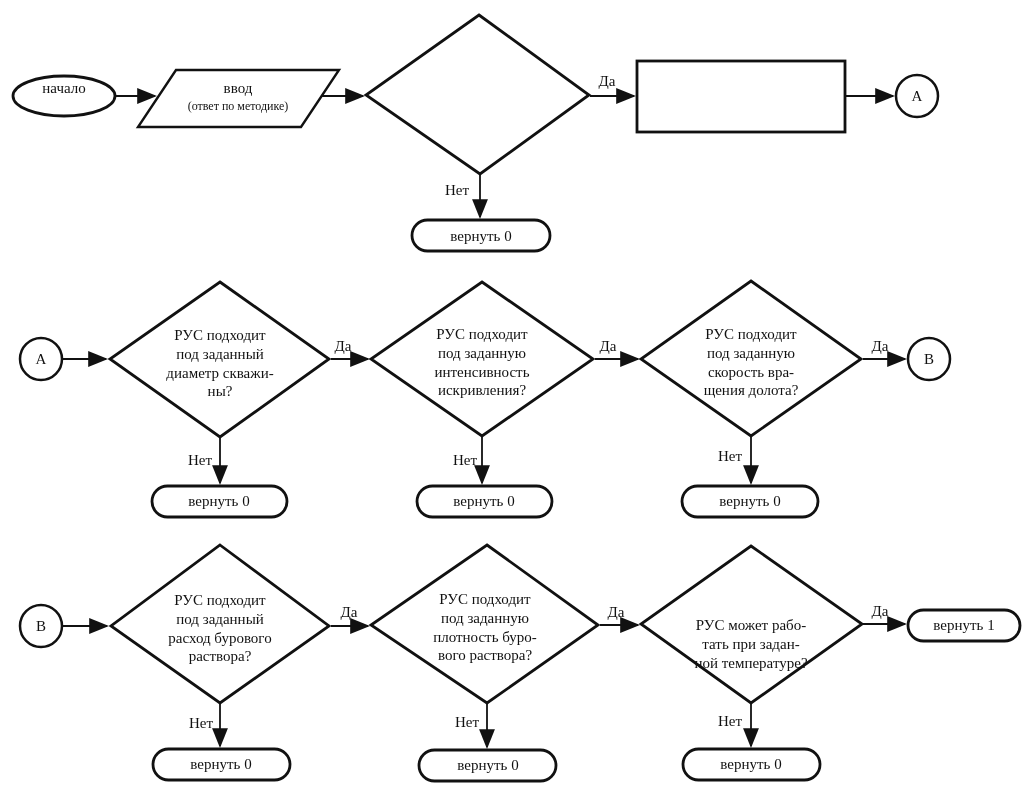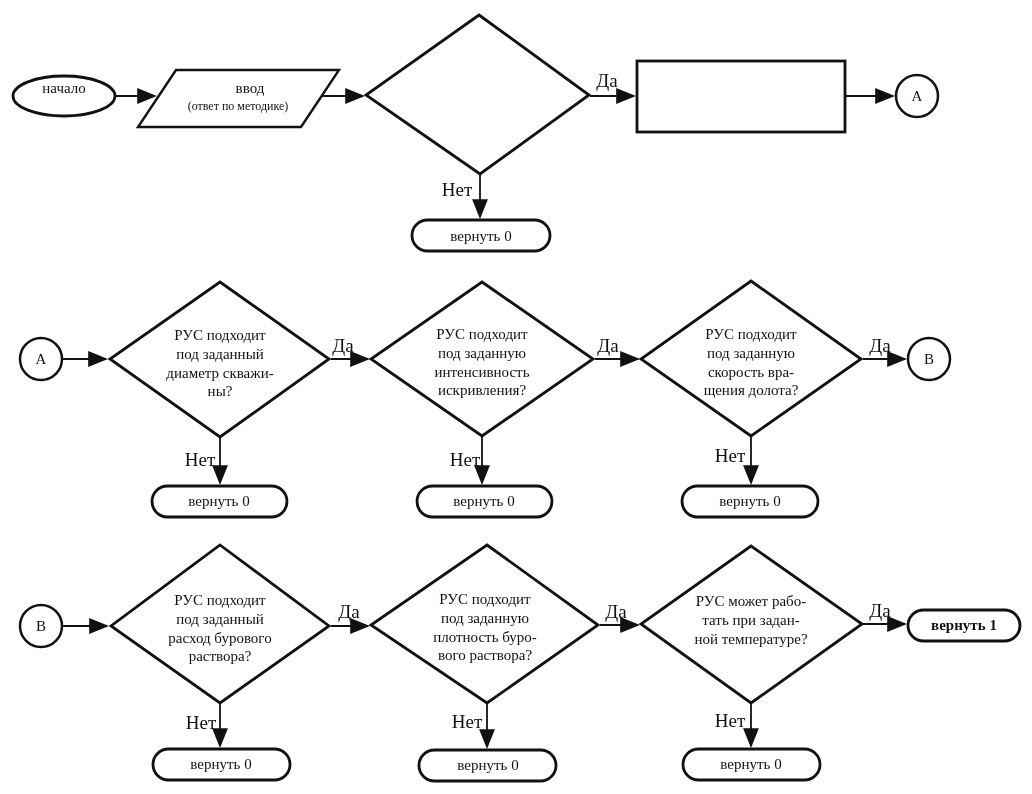--- a/index.html
+++ b/index.html
@@ -16,21 +16,21 @@
   .lbl {
     position: absolute;
     transform: translate(-50%, -50%);
     text-align: center;
     white-space: pre-line;
     font-size: 15px;
     line-height: 1.25;
     color: #111111;
   }
   .lbl-sub { font-size: 12px; text-align: right; }
-  .lbl-edge { font-size: 19px; }
+  .lbl-edge { font-size: 15px; }
   .lbl-conn { font-size: 15px; }
 </style>
 </head>
 <body>
 
 <div class="canvas">
 
   <svg width="1032" height="794" viewBox="0 0 1032 794">
     <defs>
       <marker id="arrow" viewBox="0 0 10 8" refX="9" refY="4" markerWidth="11" markerHeight="9" orient="auto">
@@ -80,21 +80,21 @@
     <path d="M63,626 H107" stroke="#111111" stroke-width="1.8" fill="none" marker-end="url(#arrow)"></path>
     <path d="M331,626 H368" stroke="#111111" stroke-width="1.8" fill="none" marker-end="url(#arrow)"></path>
     <path d="M220,704 V746" stroke="#111111" stroke-width="1.8" fill="none" marker-end="url(#arrow)"></path>
     <path d="M600,625 H638" stroke="#111111" stroke-width="1.8" fill="none" marker-end="url(#arrow)"></path>
     <path d="M487,704 V747" stroke="#111111" stroke-width="1.8" fill="none" marker-end="url(#arrow)"></path>
     <path d="M863,624 H905" stroke="#111111" stroke-width="1.8" fill="none" marker-end="url(#arrow)"></path>
     <path d="M751,704 V746" stroke="#111111" stroke-width="1.8" fill="none" marker-end="url(#arrow)"></path>
   </svg>
 
   <div class="lbl" style="left:64px; top:88px;">начало</div>
-  <div class="lbl" style="left:250px; top:88px;font-family:Liberation Serif, serif;">ввод</div>
+  <div class="lbl" style="left:238px; top:88px;font-family:Liberation Serif, serif;">ввод</div>
   <div class="lbl lbl-sub" style="left:238px; top:106px;">(ответ по методике)</div>
   <div class="lbl lbl-edge" style="left:607px; top:81px;">Да</div>
   <div class="lbl lbl-conn" style="left:917px; top:96px;">А</div>
   <div class="lbl lbl-edge" style="left:457px; top:190px;">Нет</div>
   <div class="lbl" style="left:481px; top:236px;">вернуть 0</div>
 
   <div class="lbl lbl-conn" style="left:41px; top:359px;">А</div>
   <div class="lbl" style="left:220px; top:363px;">РУС подходит
 под заданный
 диаметр скважи-
@@ -126,21 +126,21 @@
   <div class="lbl lbl-edge" style="left:349px; top:612px;">Да</div>
   <div class="lbl lbl-edge" style="left:201px; top:723px;">Нет</div>
   <div class="lbl" style="left:221px; top:764px;">вернуть 0</div>
   <div class="lbl" style="left:485px; top:627px;">РУС подходит
 под заданную
 плотность буро-
 вого раствора?</div>
   <div class="lbl lbl-edge" style="left:616px; top:612px;">Да</div>
   <div class="lbl lbl-edge" style="left:467px; top:722px;">Нет</div>
   <div class="lbl" style="left:488px; top:765px;">вернуть 0</div>
-  <div class="lbl" style="left:751px; top:620px;">РУС может рабо-
+  <div class="lbl" style="left:751px; top:644px;">РУС может рабо-
 тать при задан-
 ной температуре?</div>
   <div class="lbl lbl-edge" style="left:880px; top:611px;">Да</div>
-  <div class="lbl" style="left:964px; top:625px;font-weight:bold;">вернуть 1</div>
+  <div class="lbl" style="left:964px; top:625px;">вернуть 1</div>
   <div class="lbl lbl-edge" style="left:730px; top:721px;">Нет</div>
   <div class="lbl" style="left:751px; top:764px;">вернуть 0</div>
 
 </div>
 
 </body></html>

